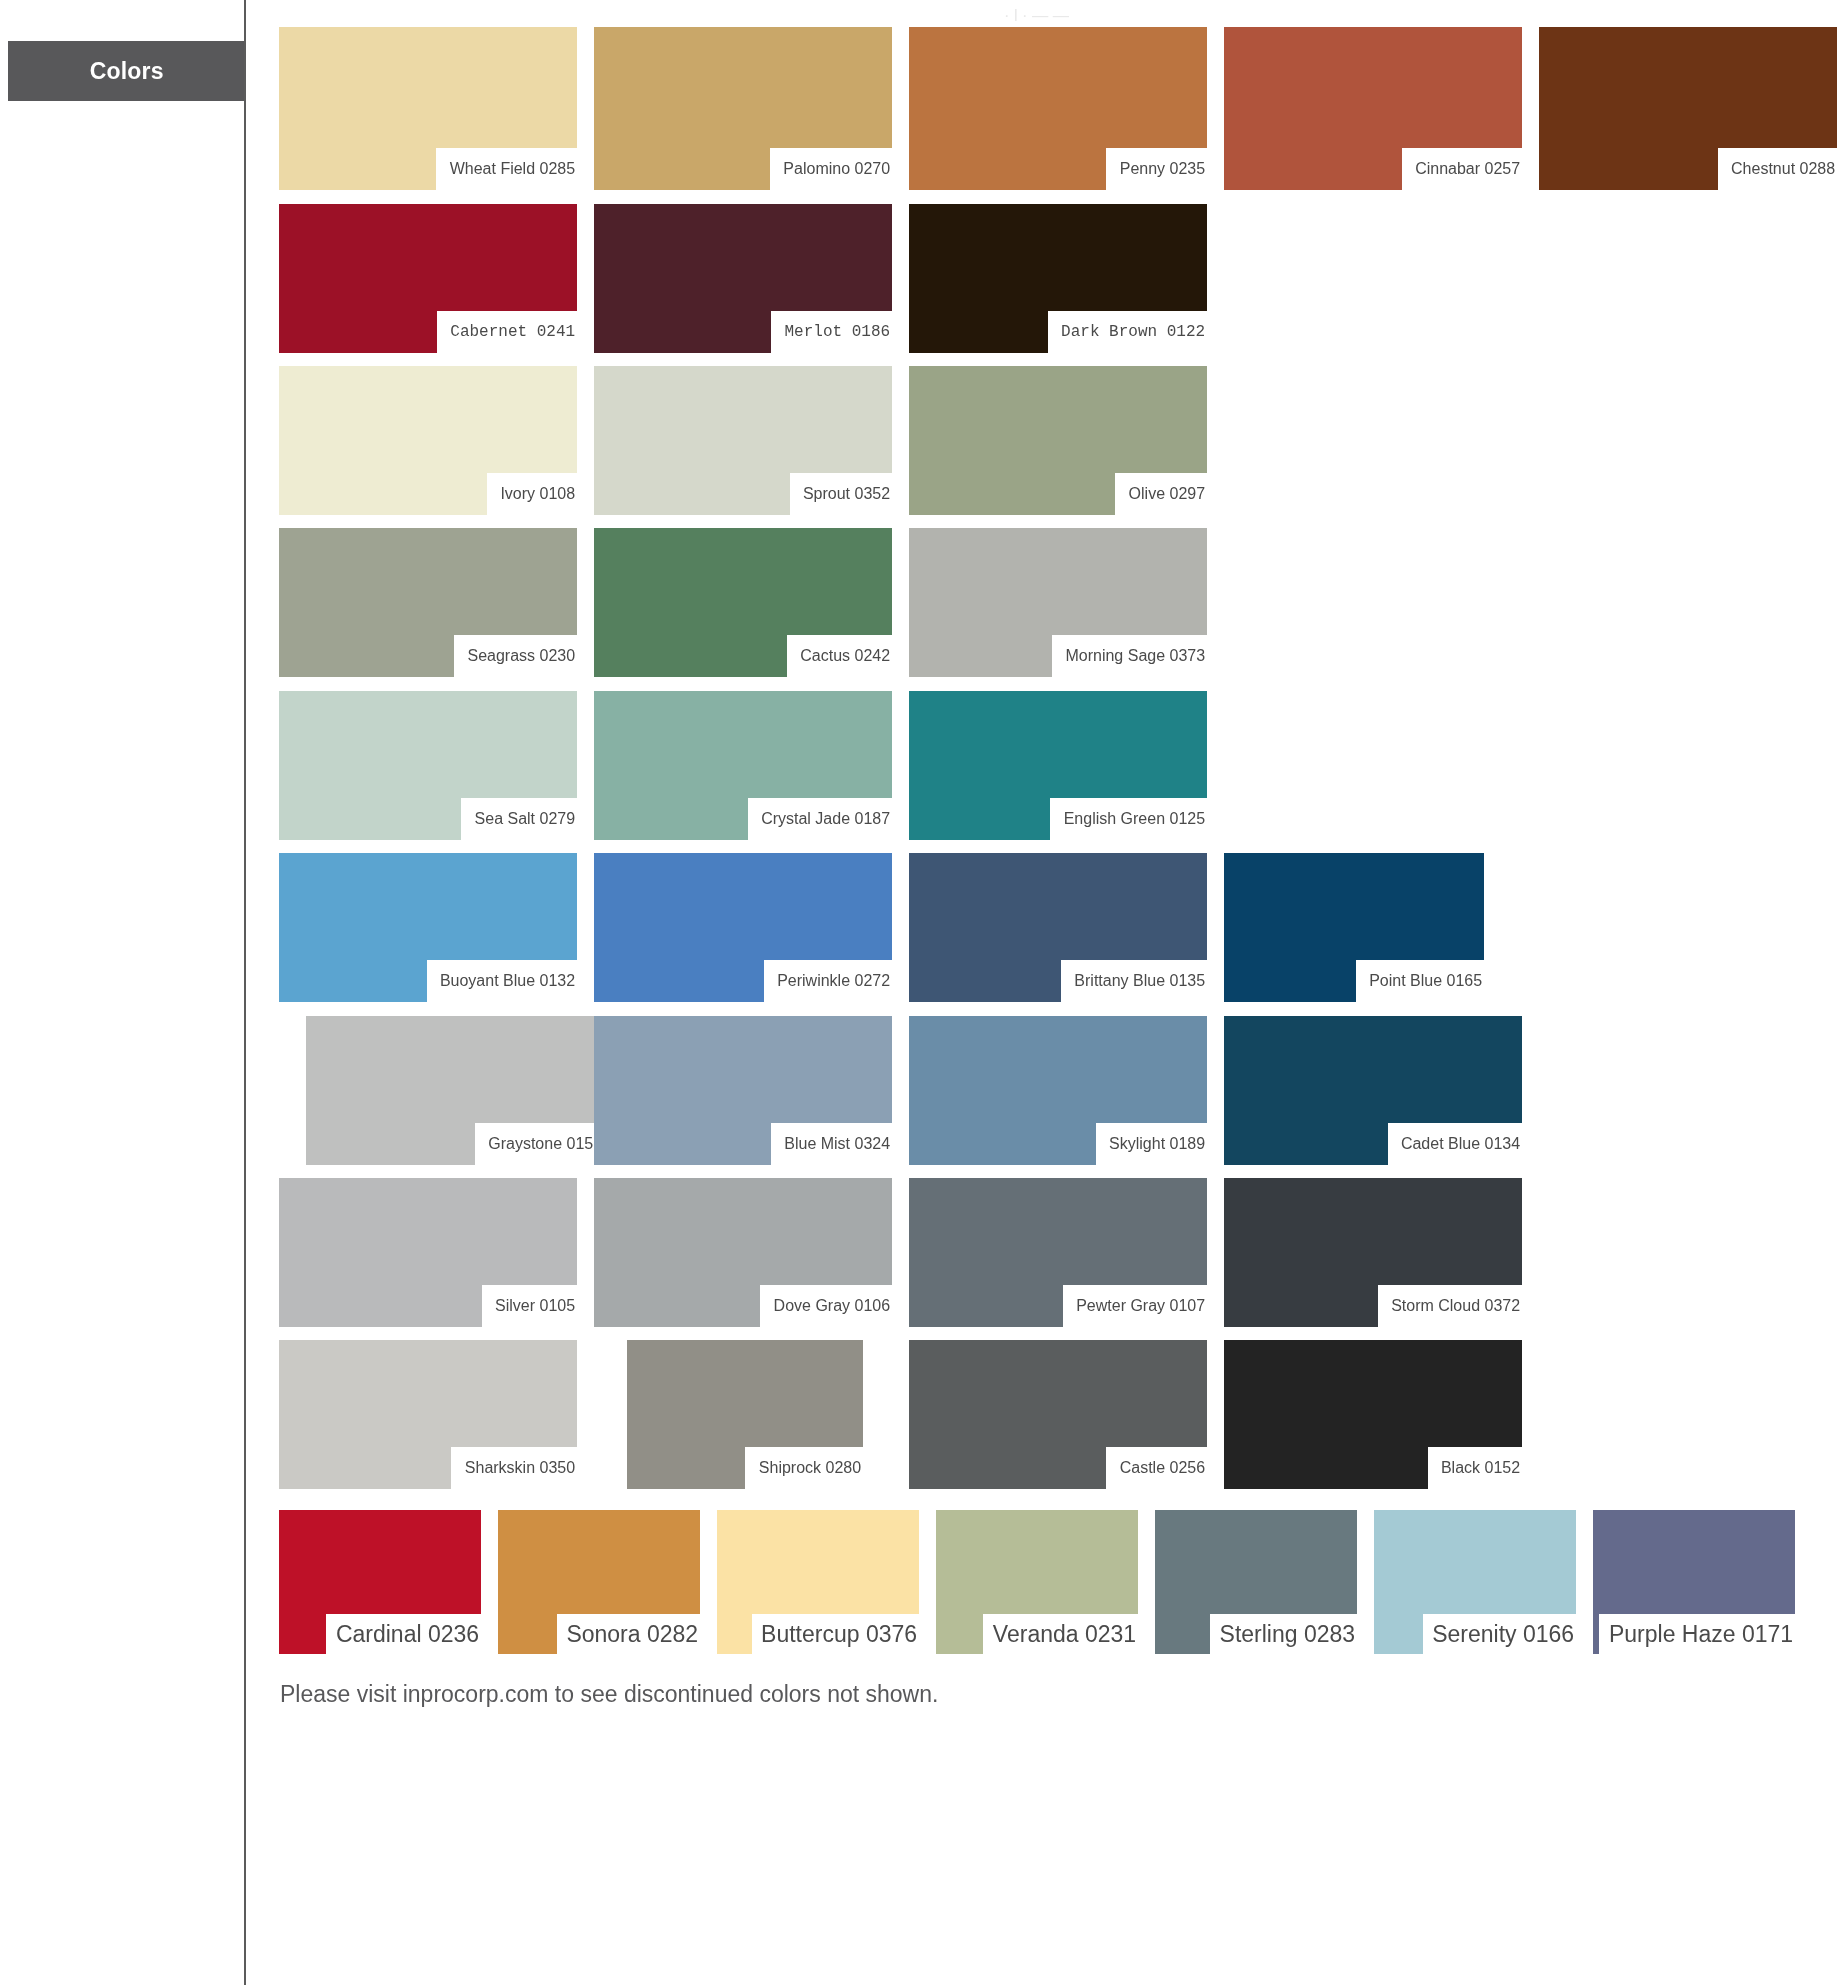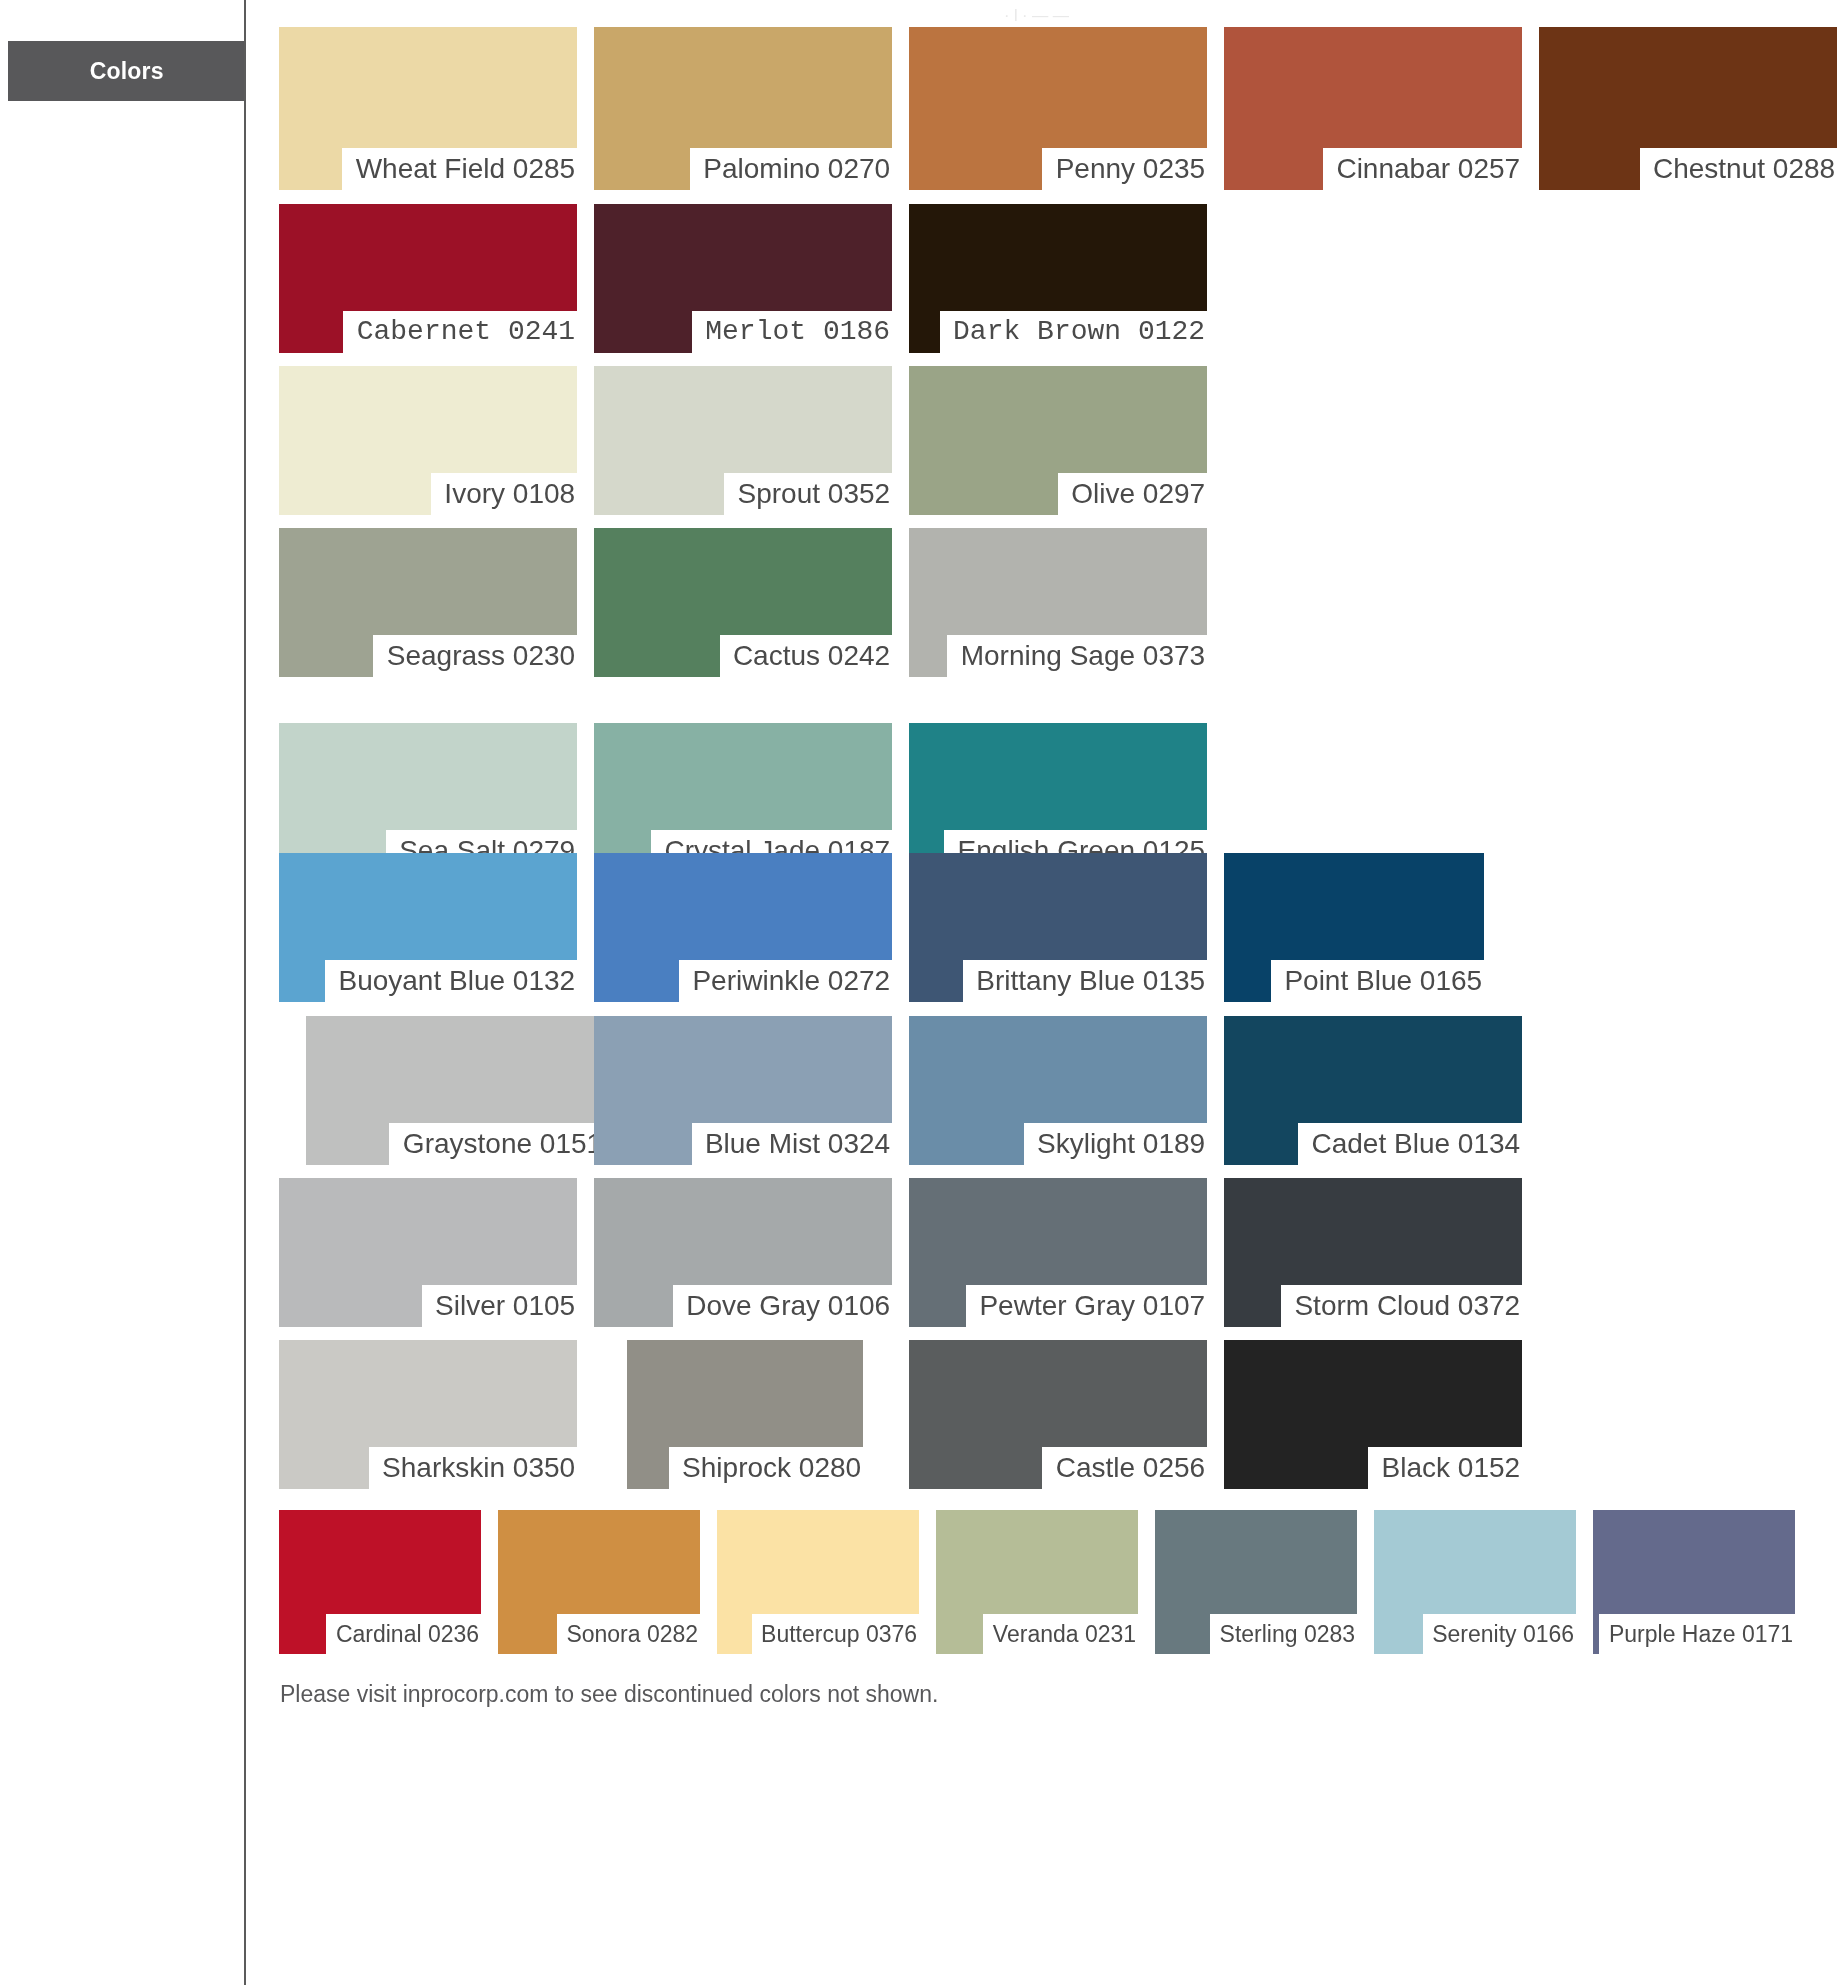--- a/index.html
+++ b/index.html
@@ -46,21 +46,21 @@
   
   .sw-band {
     position: absolute; right: 0; bottom: 0; height: 42px;
     background: #ffffff;
     display: flex; align-items: center; justify-content: flex-end;
     padding: 0 1.9px 0 13.4px;
     white-space: nowrap;
   }
   .sw-label {
     color: #4a4a4a;
-    font-size: 28px;
+    font-size: 16px;
     line-height: 1;
   }
   .sw-band.flush { padding-left: 3.8px; }
 
   
   .accent-row { position: absolute; left: 279px; width: 1566px; }
   .accent {
     position: absolute; top: 0;
   }
   .accent .sw-band { height: 40px; padding: 0 1.9px 0 9.6px; margin-left: 15px; }
@@ -172,21 +172,21 @@
             <span class="sw-label">Cactus 0242</span>
           </div>
         </div>
         <div class="swatch" style="left: 630px; width: 298px; height: 149px;">
           <div class="sw-fill" style="background: rgb(178, 179, 174);"></div>
           <div class="sw-band">
             <span class="sw-label">Morning Sage 0373</span>
           </div>
         </div>
       </div>
-      <div class="row" style="position: absolute; left: 0px; top: 696px; height: 149px; text-align: center;">
+      <div class="row" style="position: absolute; left: 0px; top: 664px; height: 149px; text-align: center;">
         <div class="swatch" style="left: 0px; width: 298px; height: 149px;">
           <div class="sw-fill" style="background: rgb(194, 212, 202);"></div>
           <div class="sw-band">
             <span class="sw-label">Sea Salt 0279</span>
           </div>
         </div>
         <div class="swatch" style="left: 315px; width: 298px; height: 149px;">
           <div class="sw-fill" style="background: rgb(135, 177, 164);"></div>
           <div class="sw-band">
             <span class="sw-label">Crystal Jade 0187</span>

